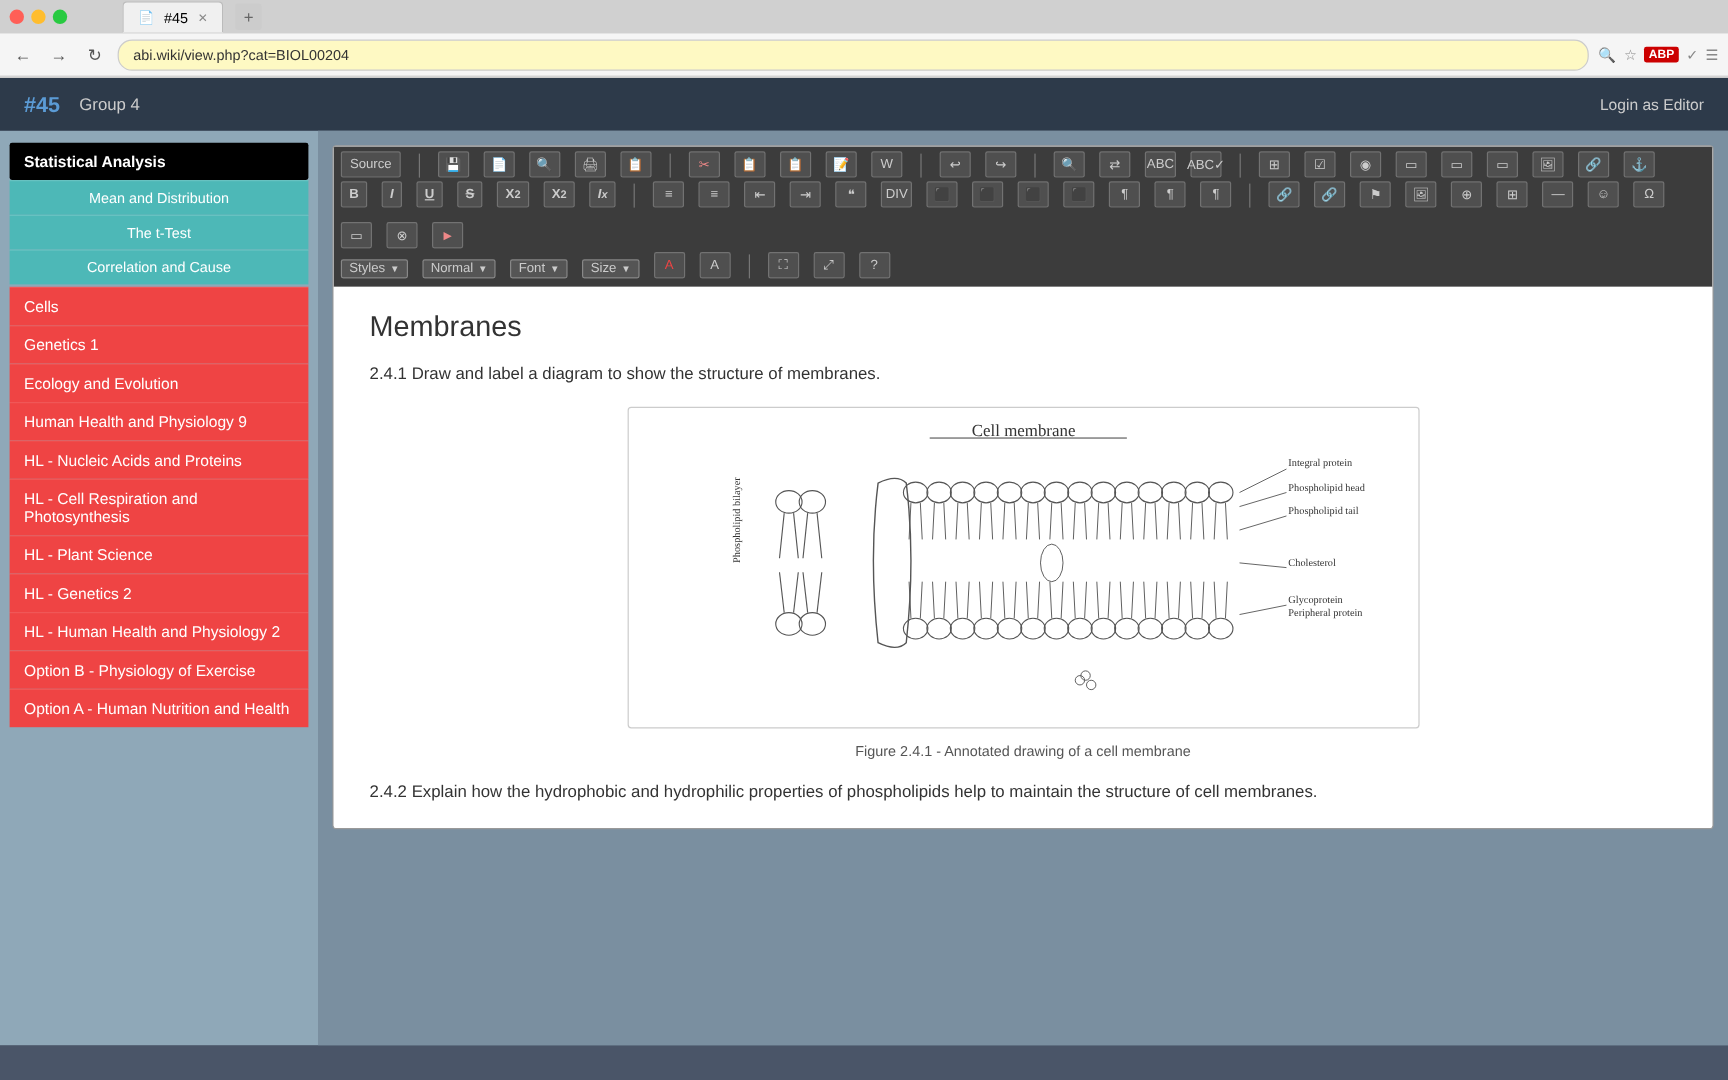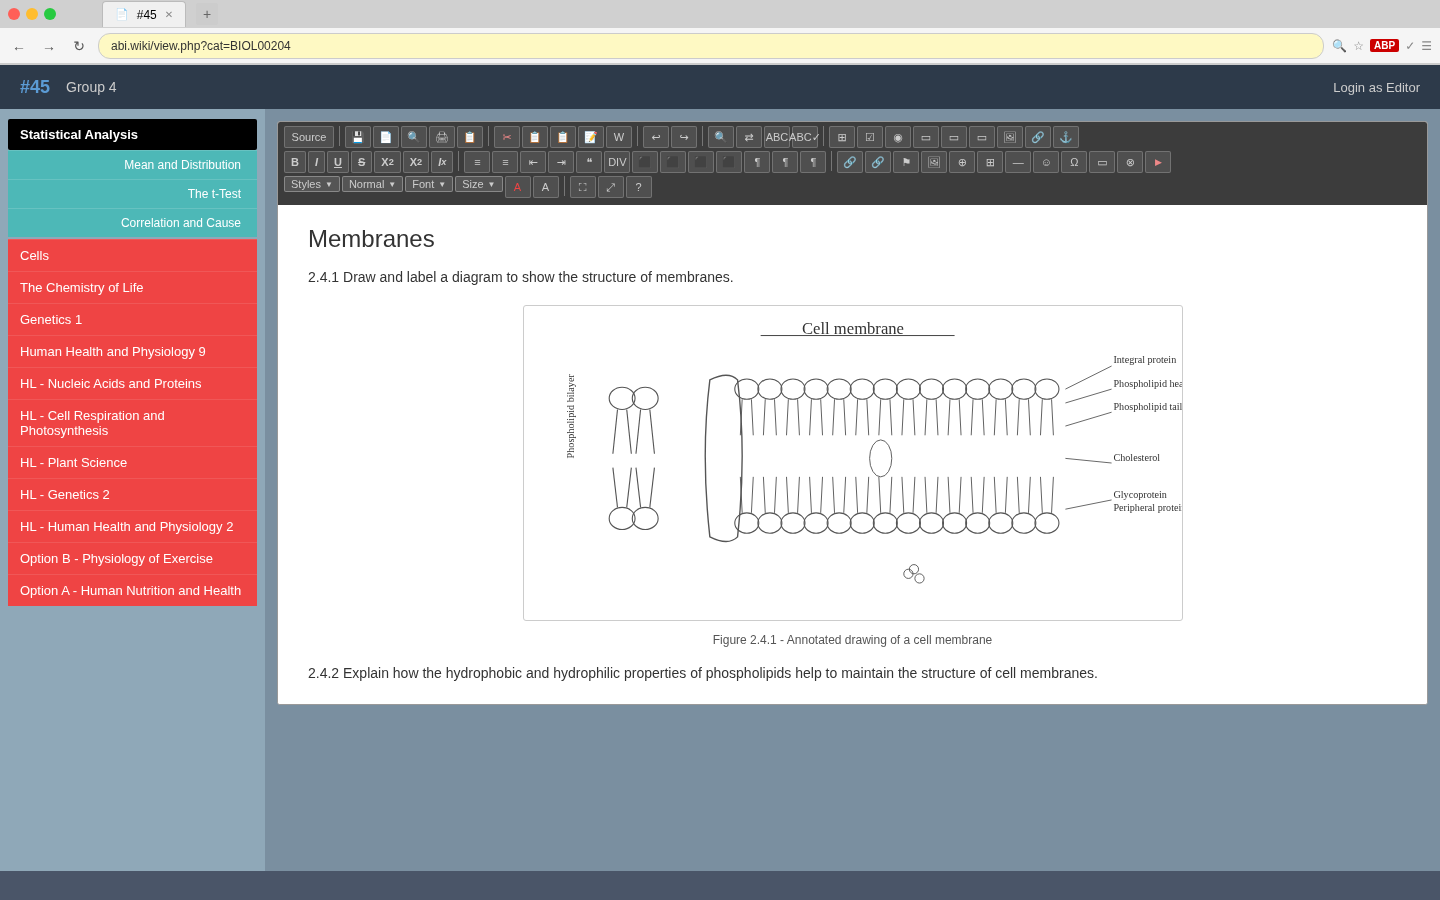--- a/index.html
+++ b/index.html
@@ -105,21 +105,21 @@
       border-radius: 2px;
       cursor: pointer;
     }
     .sidebar-item {
       background: #4db8b7;
       color: white;
       padding: 7px 16px;
       font-size: 12px;
       cursor: pointer;
       border-top: 1px solid rgba(255,255,255,0.15);
-      text-align: right;
+      text-align: center;
     }
     .sidebar-link {
       background: #ef4444;
       color: white;
       padding: 8px 12px;
       font-size: 13px;
       cursor: pointer;
       border-top: 1px solid rgba(255,255,255,0.1);
     }
 
@@ -137,22 +137,22 @@
       overflow: hidden;
     }
 
     
     .toolbar {
       background: #3c3c3c;
       padding: 4px 6px;
     }
     .toolbar-row {
       display: flex;
-      align-items: flex-start;
-      gap: 2px;
+      align-items: flex-end;
+      gap: 12px;
       margin-bottom: 3px;
       flex-wrap: wrap;
     }
     .toolbar-btn {
       background: rgba(255,255,255,0.1);
       border: 1px solid rgba(255,255,255,0.2);
       color: #ccc;
       width: 26px; height: 22px;
       display: flex; align-items: center; justify-content: center;
       font-size: 11px;
@@ -203,21 +203,21 @@
     .editor-subtitle {
       font-size: 14px;
       color: #333;
       margin-bottom: 20px;
     }
     .diagram-container {
       border: 1px solid #ccc;
       border-radius: 3px;
       margin: 0 auto 12px auto;
       width: 660px;
-      height: 316px;
+      height: 268px;
       background: white;
       position: relative;
       overflow: hidden;
     }
     .figure-caption {
       text-align: center;
       font-size: 12px;
       color: #555;
       margin-bottom: 16px;
     }
@@ -281,22 +281,22 @@
 <div class="main-layout">
 
   <div class="sidebar">
     <div class="sidebar-section">
       <div class="sidebar-header">Statistical Analysis</div>
       <div class="sidebar-item">Mean and Distribution</div>
       <div class="sidebar-item">The t-Test</div>
       <div class="sidebar-item">Correlation and Cause</div>
     </div>
     <div class="sidebar-link">Cells</div>
-    <div class="sidebar-link">The Chemistry of Life</div>
     <div class="sidebar-link">Genetics 1</div>
+    <div class="sidebar-link">Ecology and Evolution</div>
     <div class="sidebar-link">Human Health and Physiology 9</div>
     <div class="sidebar-link">HL - Nucleic Acids and Proteins</div>
     <div class="sidebar-link">HL - Cell Respiration and Photosynthesis</div>
     <div class="sidebar-link">HL - Plant Science</div>
     <div class="sidebar-link">HL - Genetics 2</div>
     <div class="sidebar-link">HL - Human Health and Physiology 2</div>
     <div class="sidebar-link">Option B - Physiology of Exercise</div>
     <div class="sidebar-link">Option A - Human Nutrition and Health</div>
   </div>
 

